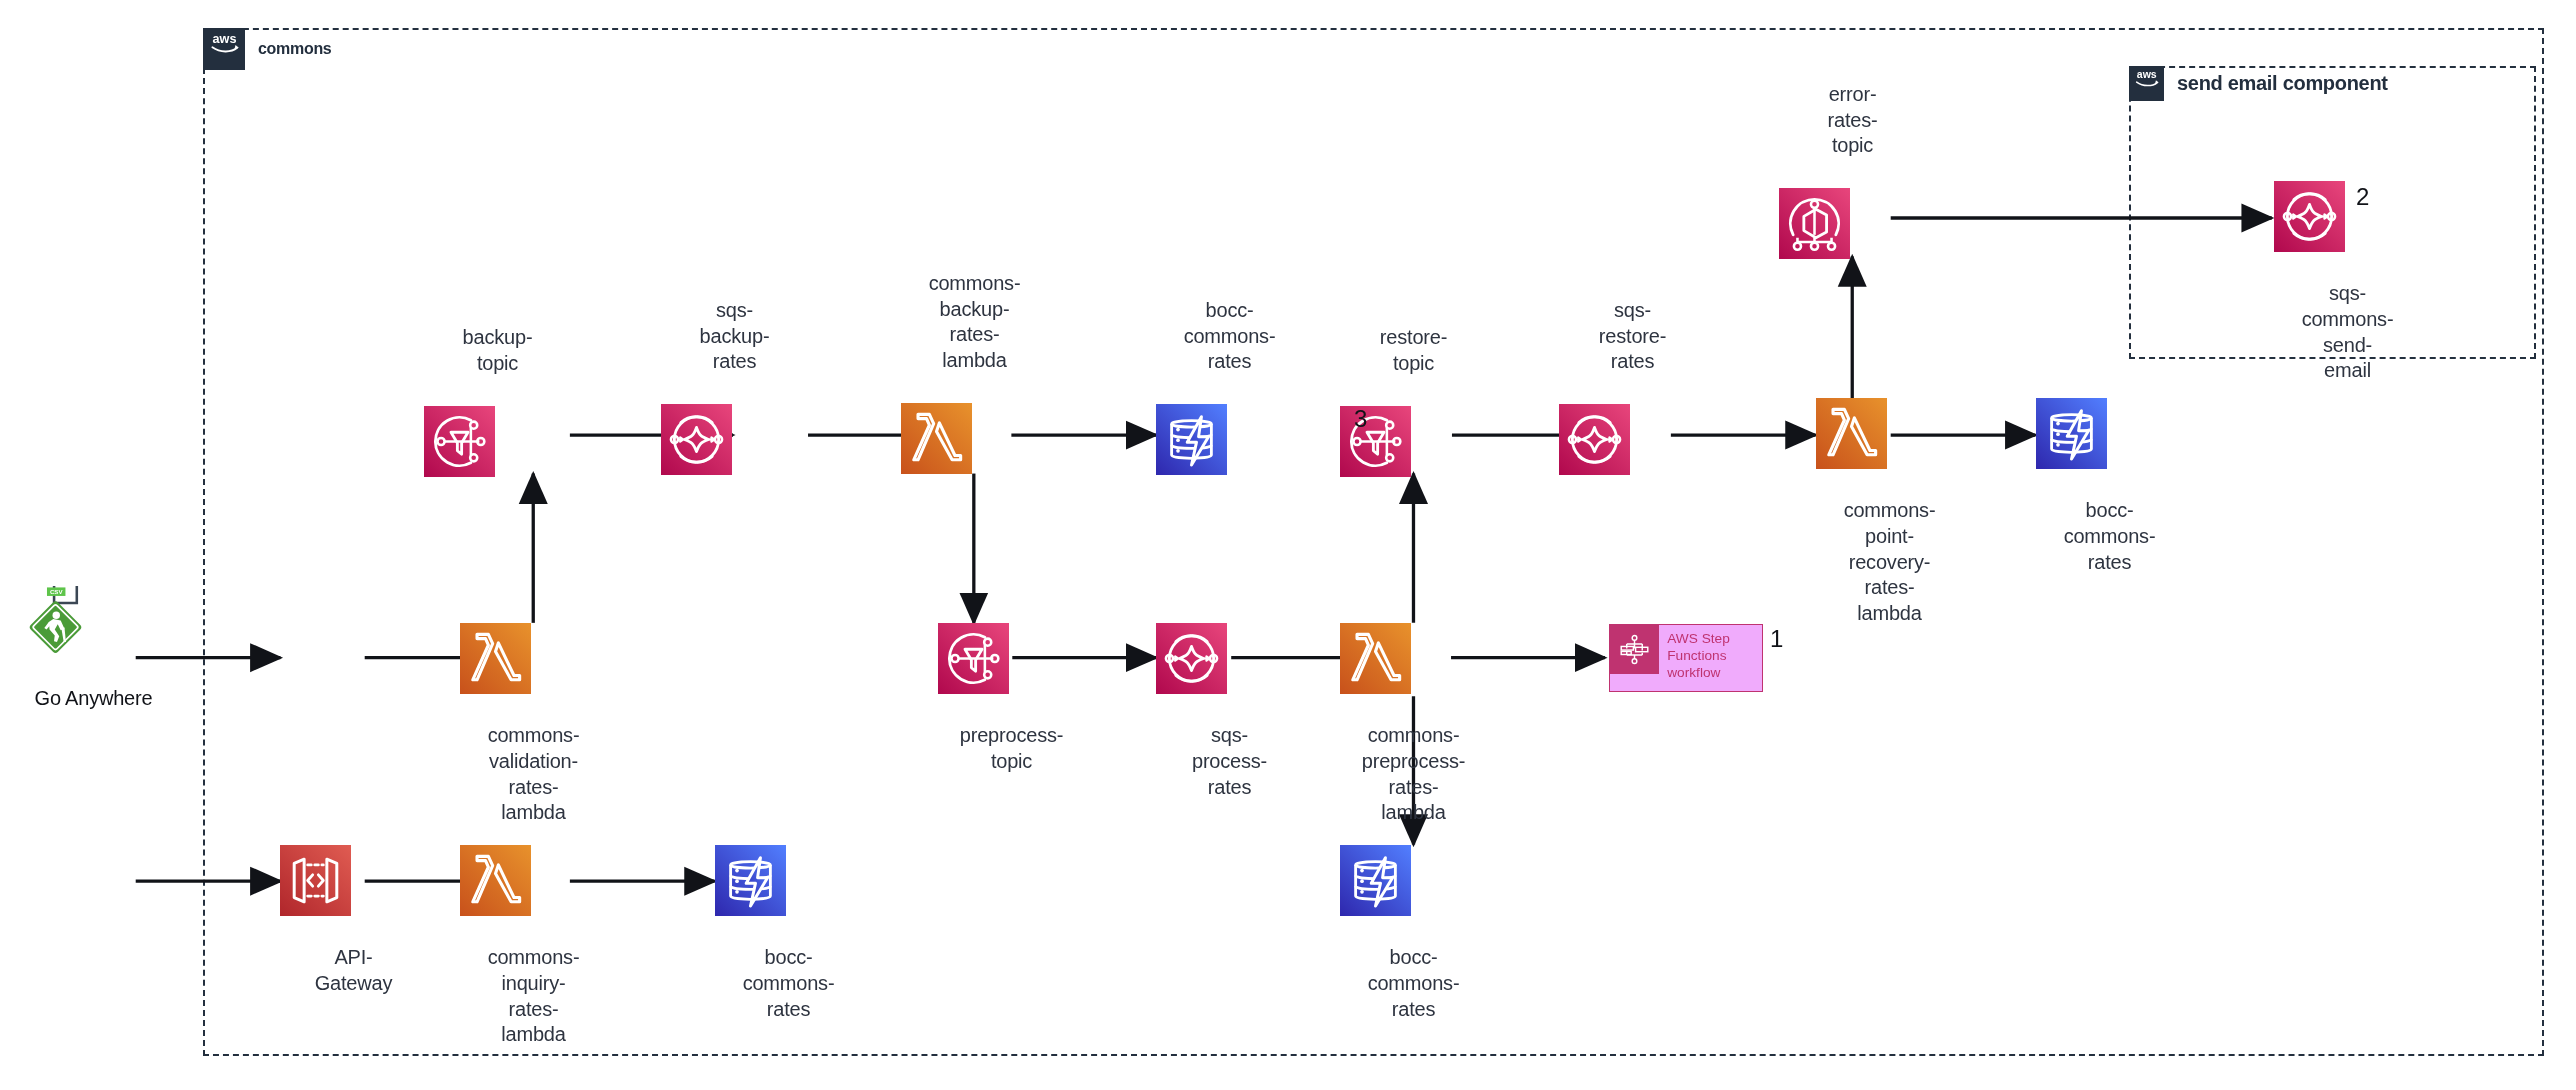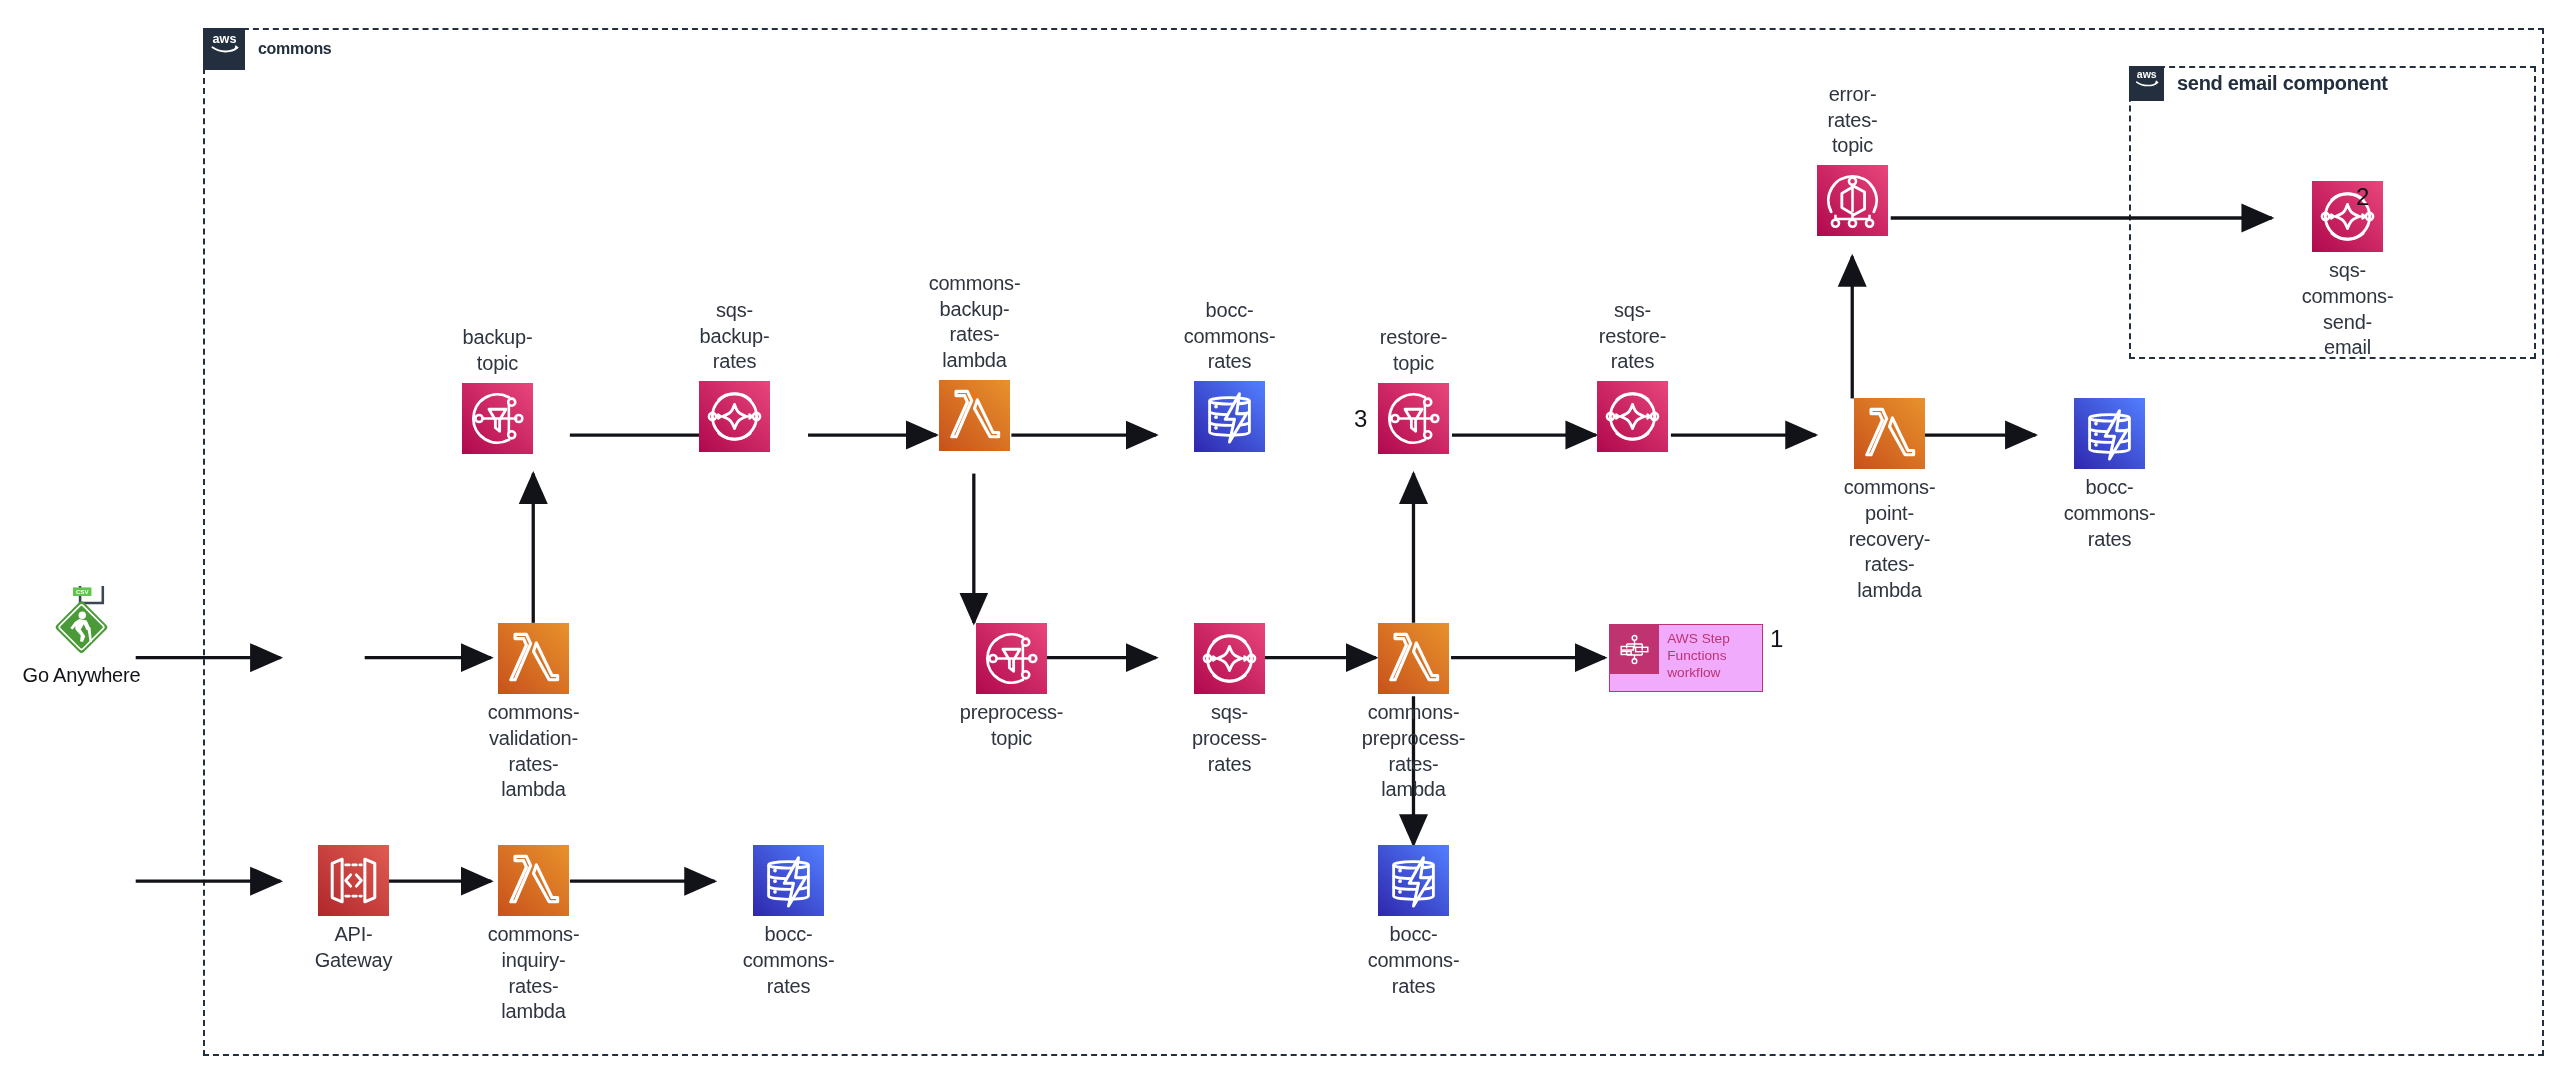--- a/index.html
+++ b/index.html
@@ -40,21 +40,21 @@
   .group-title.small { font-size: 20px; }
   .aws-logo.small { width: 35px; height: 35px; }
   .aws-logo.small svg { width: 27.5px; height: 23px; }
 
   
   .node {
     position: absolute;
     width: 147px;
     display: flex;
     flex-direction: column;
-    align-items: center;
+    gap: 23px;
   }
   .node .icon { width: 71px; height: 71px; flex: 0 0 auto; }
   .node .icon svg { width: 100%; height: 100%; display: block; }
   .node .label {
     font-size: 20px;
     line-height: 1.28;
     color: #2e3440;
     text-align: center;
     white-space: pre-line;
     letter-spacing: -0.2px;
@@ -195,21 +195,21 @@
       <path d="M2022,435 L2022,280"></path>
 
       <path d="M2064,238 L2480,238"></path>
 
       <path d="M148,962 L306,962"></path>
       <path d="M398,962 L536,962"></path>
       <path d="M622,962 L780,962"></path>
     </g>
   </svg>
 
-  <div class="node label-below" style="left:8px; top:586px;">
+  <div class="node label-below" style="left:20px; top:586px;">
     <span class="icon">
       <svg viewBox="0 0 100 100">
 
         <g transform="translate(44,-16)">
           <path d="M4,4 h22 l10,10 v26 h-32 z" fill="#ffffff" stroke="#3b4754" stroke-width="3.6"></path>
           <path d="M26,4 v10 h10" fill="none" stroke="#3b4754" stroke-width="3.6"></path>
           <path d="M4,4 h10" stroke="#5ec44a" stroke-width="4" fill="none"></path>
           <path d="M4,4 v9" stroke="#5ec44a" stroke-width="4" fill="none"></path>
           <rect x="-6" y="18" width="26" height="12" fill="#5ec44a"></rect>
           <text x="7" y="27.4" fill="#ffffff" font-family="Liberation Sans, sans-serif" font-size="8.6" font-weight="bold" text-anchor="middle">CSV</text>

